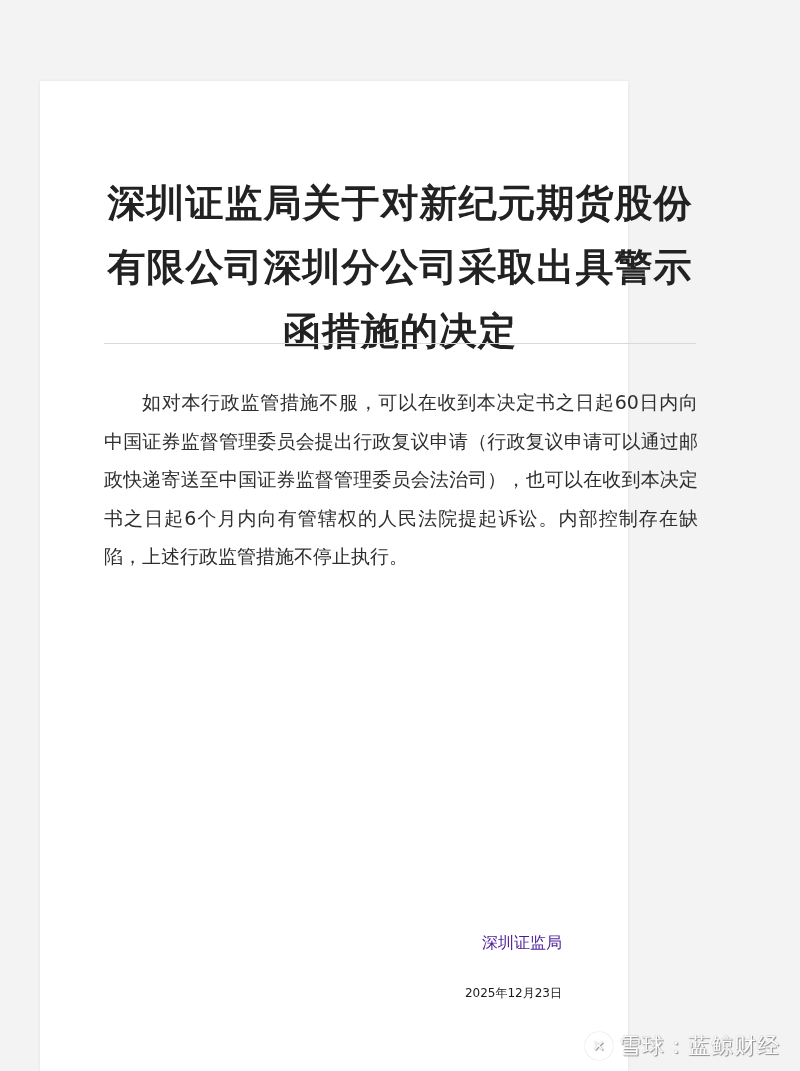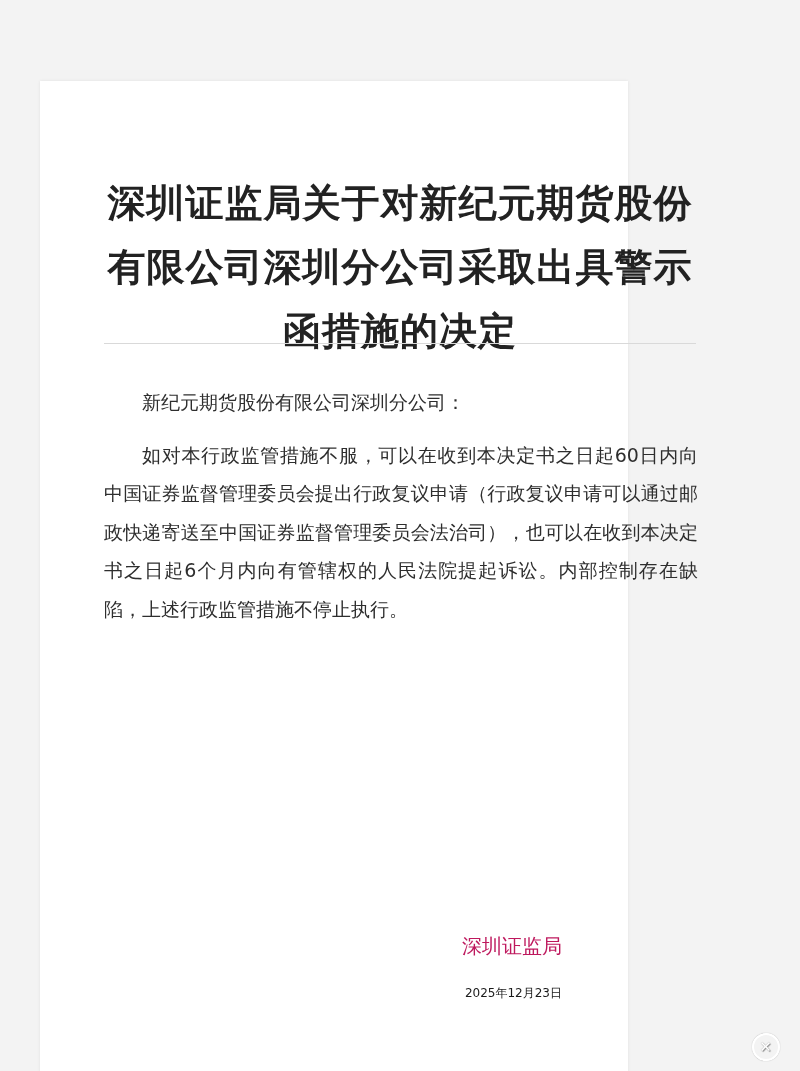--- a/index.html
+++ b/index.html
@@ -64,22 +64,22 @@
   .salutation {
     text-indent: 38px;
   }
   .para {
     text-indent: 38px;
   }
   .signature {
     position: absolute;
     right: 66px;
     top: 852px;
-    font-size: 20px;
-    color: #be185d;
+    font-size: 16px;
+    color: #4c1d95;
     text-align: right;
   }
   .date {
     position: absolute;
     right: 66px;
     top: 904px;
     font-size: 12px;
     color: #1a1a1a;
     text-align: right;
   }
@@ -109,22 +109,22 @@
     line-height: 1;
   }
 </style>
 </head>
 <body>
 
 <div class="card">
   <h1 class="title">深圳证监局关于对新纪元期货股份有限公司深圳分公司采取出具警示函措施的决定</h1>
   <hr class="divider">
   <div class="body">
-    <p class="salutation">新纪元期货股份有限公司深圳分公司：</p>
     <p class="para">如对本行政监管措施不服，可以在收到本决定书之日起60日内向中国证券监督管理委员会提出行政复议申请（行政复议申请可以通过邮政快递寄送至中国证券监督管理委员会法治司），也可以在收到本决定书之日起6个月内向有管辖权的人民法院提起诉讼。内部控制存在缺陷，上述行政监管措施不停止执行。</p>
   </div>
   <div class="signature">深圳证监局</div>
   <div class="date">2025年12月23日</div>
 </div>
 
 <div class="watermark">
   <span class="logo">✕</span>
+  <span>雪球：蓝鲸财经</span>
 </div>
 
 </body></html>

